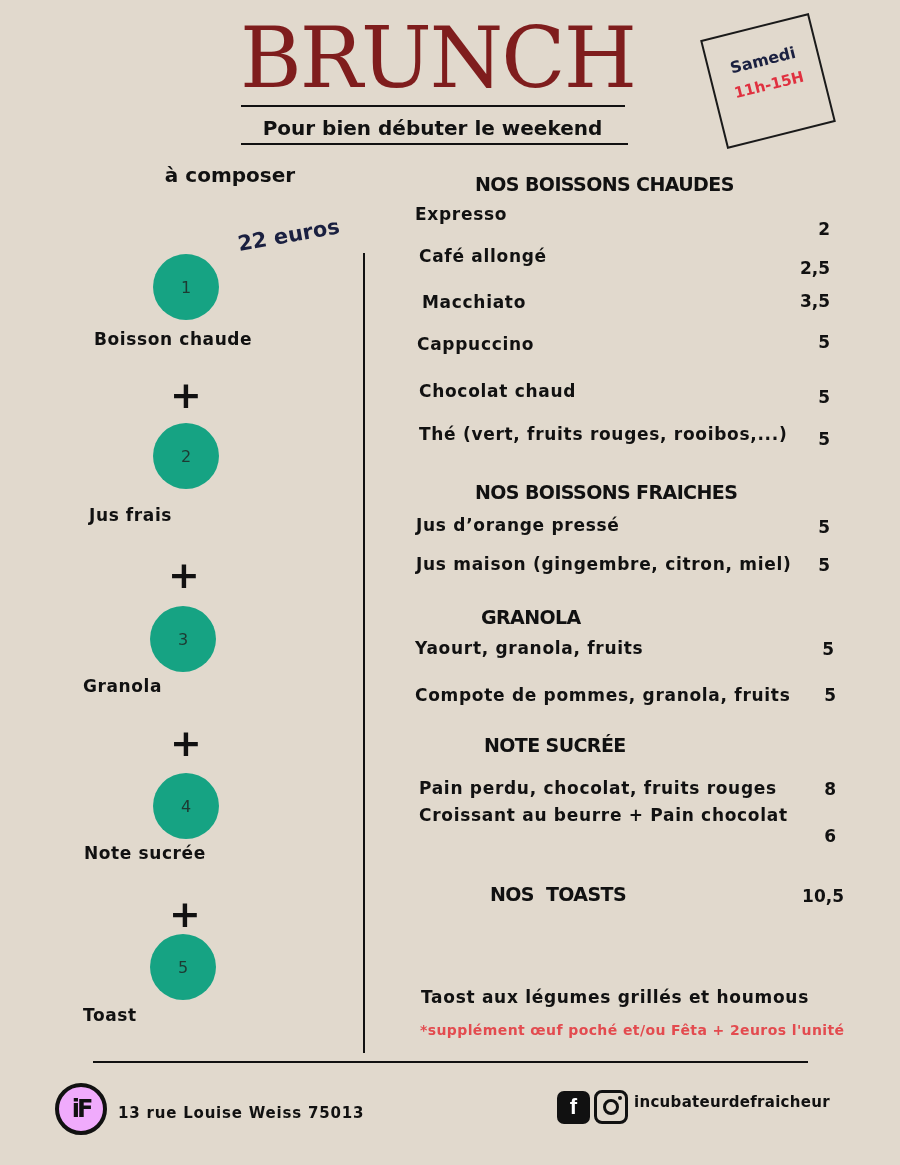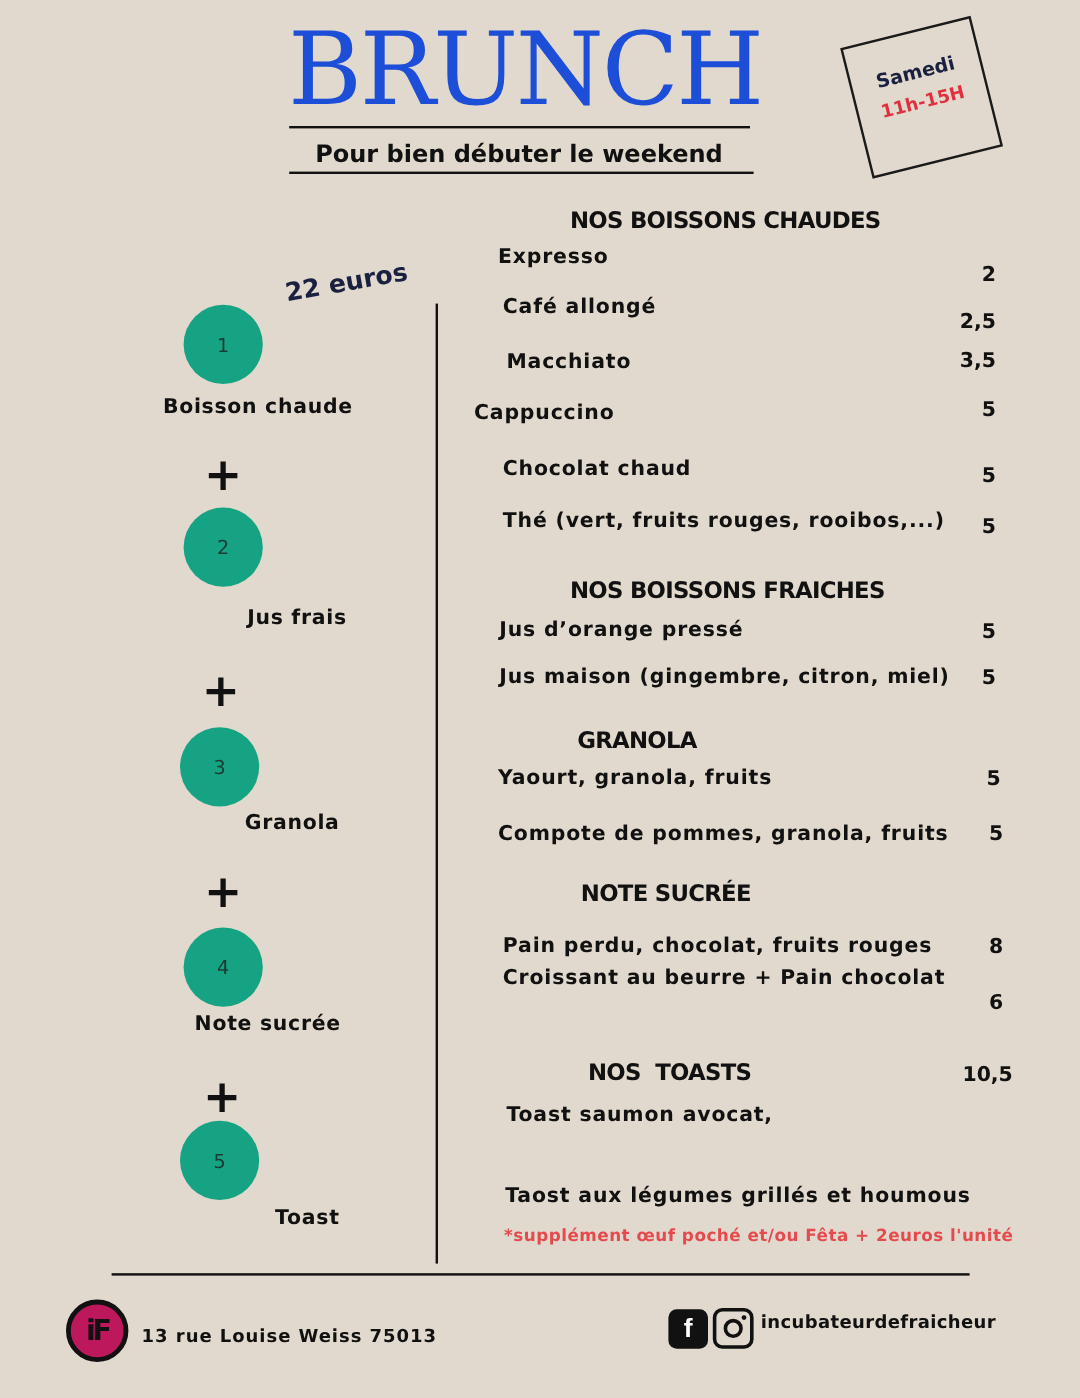--- a/index.html
+++ b/index.html
@@ -13,21 +13,21 @@
   }
   .abs { position: absolute; }
 
   
   .title {
     left: 0; width: 875px; top: 12px;
     text-align: center;
     font-family: "DejaVu Serif", "Liberation Serif", serif;
     font-size: 84px;
     line-height: 92px;
-    color: #1d4ed8;
+    color: #7f1d1d;
     letter-spacing: -2px;
     font-weight: normal;
   }
   .hline { background: #111; height: 2px; }
   .subtitle {
     left: 240px; width: 385px; top: 113px;
     text-align: center;
     font-family: "DejaVu Sans", sans-serif;
     font-weight: bold;
     font-size: 20px;
@@ -61,21 +61,21 @@
     transform-origin: left bottom;
   }
   .circle {
     width: 66px; height: 66px; border-radius: 50%;
     background: #16a383;
     color: #1d3a32;
     font-size: 16px;
     display: flex; align-items: center; justify-content: center;
   }
   .step-label {
-    text-align: right;
+    text-align: left;
     font-weight: bold;
     font-size: 17px;
     letter-spacing: 0.6px;
     width: 200px;
   }
   .plus {
     font-size: 38px; font-weight: bold; line-height: 40px;
     width: 40px; text-align: center;
   }
 
@@ -107,21 +107,21 @@
     font-size: 14px;
     letter-spacing: 0.4px;
     font-weight: 600;
   }
 
   
   .foot-line { left: 93px; top: 1061px; width: 715px; height: 2px; background: #111; }
   .logo {
     left: 55px; top: 1083px; width: 52px; height: 52px;
     border: 4px solid #111; border-radius: 50%;
-    background: #be185d;
+    background: #f0abfc;
     display: flex; align-items: center; justify-content: center;
     font-weight: bold; font-size: 24px; letter-spacing: -3px;
   }
   .address {
     left: 118px; top: 1104px;
     font-weight: bold; font-size: 15px; letter-spacing: 0.8px;
   }
   .social { left: 557px; top: 1090px; display: flex; align-items: center; gap: 4px; }
   .fb {
     width: 33px; height: 33px; border-radius: 7px; background: #111;
@@ -150,20 +150,21 @@
 <div class="abs hline" style="left:241px; top:105px; width:384px;"></div>
 <div class="abs subtitle">Pour bien débuter le weekend</div>
 <div class="abs hline" style="left:241px; top:143px; width:387px;"></div>
 
 <div class="abs badge">
   <div class="day">Samedi</div>
   <div class="hours">11h-15H</div>
 </div>
 
 <div class="abs formula-title">
+  <div>à composer</div>
 </div>
 <div class="abs price-tag">22 euros</div>
 
 <div class="abs circle" style="left:153px; top:254px;">
     <span>1</span>
   </div>
 <div class="abs step-label" style="left:94px; top:329px;">Boisson chaude</div>
 <div class="abs plus" style="left:166px; top:375px;">+</div>
 
 <div class="abs circle" style="left:153px; top:423px;">
@@ -191,21 +192,21 @@
 
 <div class="abs vline"></div>
 
 <div class="abs sec-title" style="left:475px; top:172px;">NOS BOISSONS CHAUDES</div>
 <div class="abs item" style="left:415px; top:203px;">Expresso</div>
 <div class="abs price" style="left:780px; top:218px;">2</div>
 <div class="abs item" style="left:419px; top:245px;">Café allongé</div>
 <div class="abs price" style="left:780px; top:257px;">2,5</div>
 <div class="abs item" style="left:422px; top:291px;">Macchiato</div>
 <div class="abs price" style="left:780px; top:290px;">3,5</div>
-<div class="abs item" style="left:395px; top:333px;text-align:right;">Cappuccino</div>
+<div class="abs item" style="left:417px; top:333px;text-align:right;">Cappuccino</div>
 <div class="abs price" style="left:780px; top:331px;">5</div>
 <div class="abs item" style="left:419px; top:380px;">Chocolat chaud</div>
 <div class="abs price" style="left:780px; top:386px;">5</div>
 <div class="abs item" style="left:419px; top:423px;text-align:center;">Thé (vert, fruits rouges, rooibos,...)</div>
 <div class="abs price" style="left:780px; top:428px;">5</div>
 
 <div class="abs sec-title" style="left:475px; top:480px;">NOS BOISSONS FRAICHES</div>
 <div class="abs item" style="left:416px; top:514px;">Jus d’orange pressé</div>
 <div class="abs price" style="left:780px; top:516px;">5</div>
 <div class="abs item" style="left:416px; top:553px;">Jus maison (gingembre, citron, miel)</div>
@@ -219,21 +220,20 @@
 
 <div class="abs sec-title" style="left:484px; top:733px;">NOTE SUCRÉE</div>
 <div class="abs item" style="left:419px; top:777px;">Pain perdu, chocolat, fruits rouges</div>
 <div class="abs price" style="left:786px; top:778px;">8</div>
 <div class="abs item" style="left:419px; top:804px;">Croissant au beurre + Pain chocolat</div>
 <div class="abs price" style="left:786px; top:825px;">6</div>
 
 <div class="abs sec-title" style="left:490px; top:882px; white-space:pre;">NOS  TOASTS</div>
 <div class="abs price" style="left:794px; top:885px;">10,5</div>
 <div class="abs item" style="left:422px; top:918px;">
-  <div>Toast saumon avocat,</div>
 </div>
 <div class="abs item" style="left:421px; top:986px;">Taost aux légumes grillés et houmous</div>
 <div class="abs note">*supplément œuf poché et/ou Fêta + 2euros l'unité</div>
 
 <div class="abs foot-line"></div>
 <div class="abs logo">iF</div>
 <div class="abs address">13 rue Louise Weiss 75013</div>
 <div class="abs social">
   <div class="fb">f</div>
   <div class="ig"></div>

